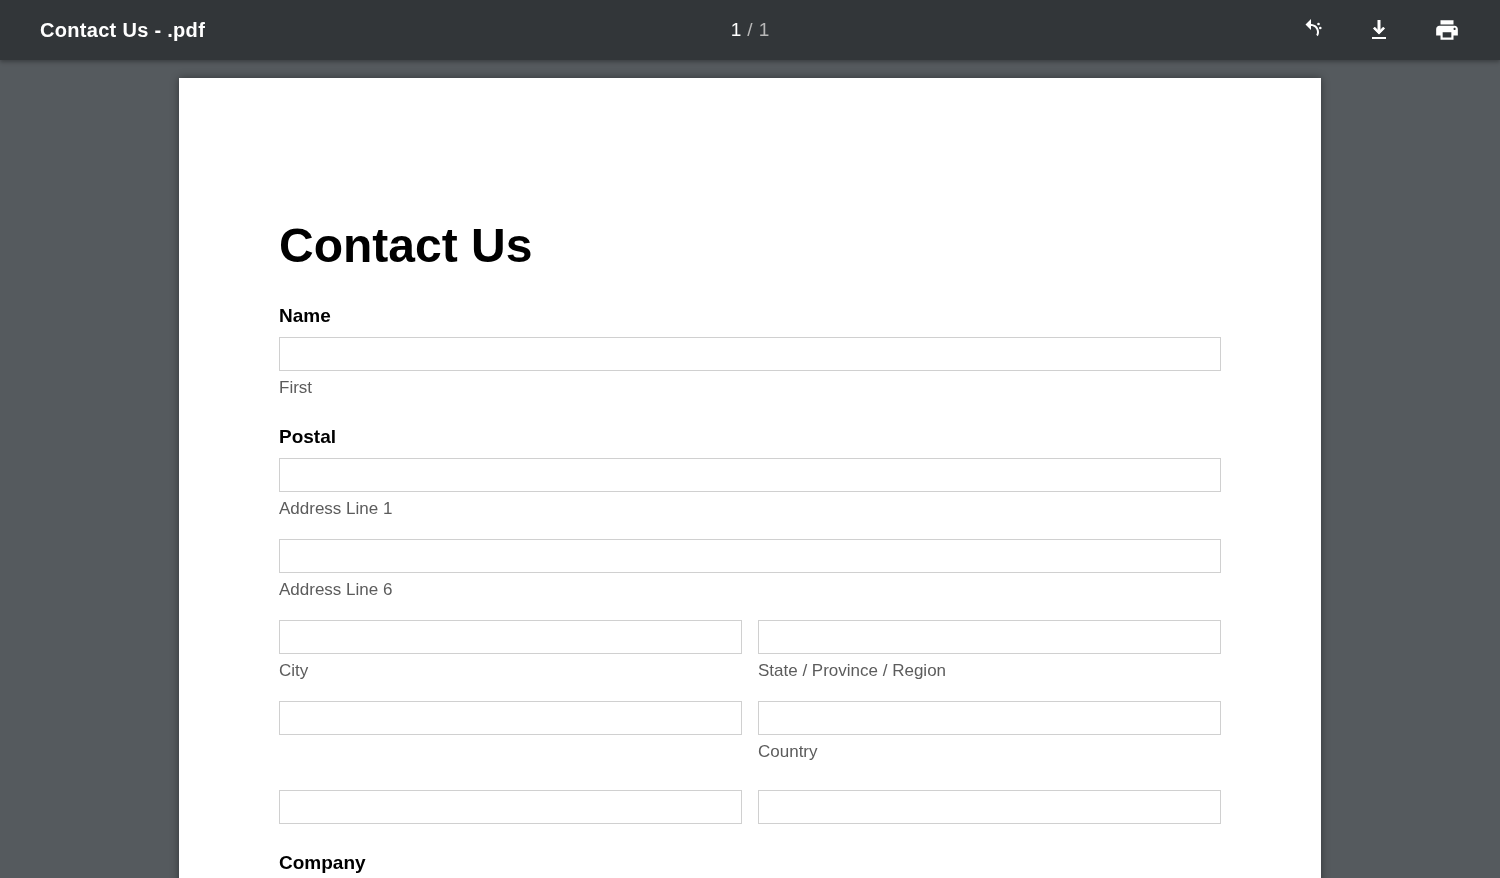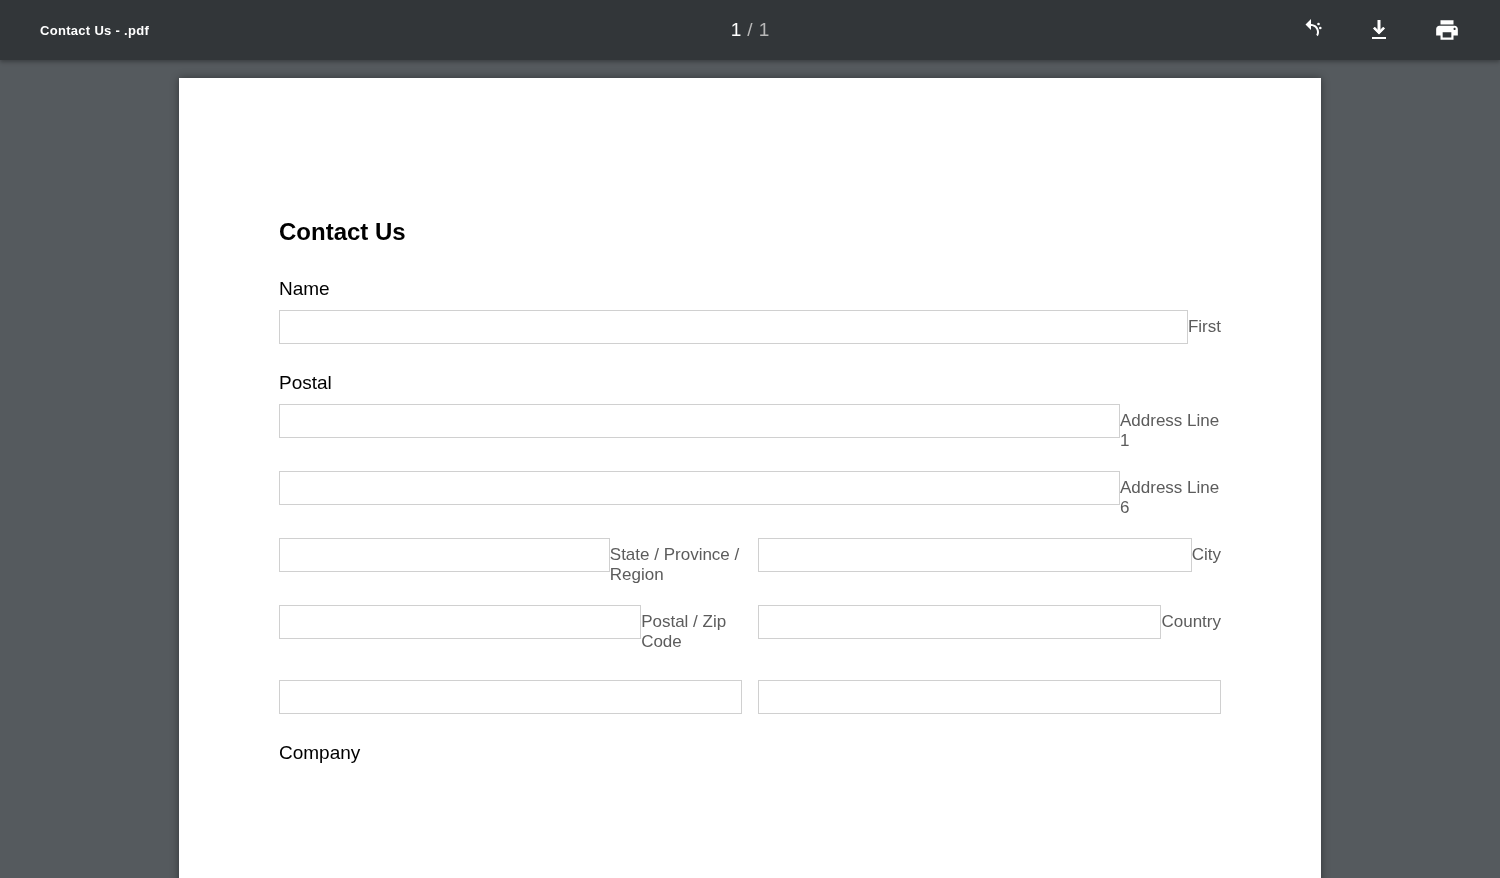--- a/index.html
+++ b/index.html
@@ -20,21 +20,21 @@
       display: flex;
       align-items: center;
       justify-content: space-between;
       padding: 0 40px 0 40px;
       box-shadow: 0 2px 4px rgba(0,0,0,0.3);
       position: relative;
       z-index: 10;
     }
     .toolbar-left {
       color: #ffffff;
-      font-size: 13px;
+      font-size: 20px;
       font-weight: 600;
       letter-spacing: 0.3px;
     }
     .toolbar-center {
       position: absolute;
       left: 50%;
       transform: translateX(-50%);
       color: #dcdcdc;
       font-size: 19px;
       display: flex;
@@ -73,40 +73,40 @@
       overflow: hidden;
     }
     .page {
       background-color: #ffffff;
       width: 1142px;
       height: 1400px;
       box-shadow: 0 0 8px rgba(0,0,0,0.4);
       padding: 140px 100px 40px 100px;
     }
     .doc-title {
-      font-size: 24px;
+      font-size: 48px;
       font-weight: 700;
       color: #000000;
       margin-bottom: 32px;
     }
     .section-label {
       font-size: 19px;
-      font-weight: 400;
+      font-weight: 700;
       color: #000000;
       margin-bottom: 10px;
     }
     .form-row {
       display: flex;
       gap: 16px;
       margin-bottom: 20px;
     }
     .form-col {
       flex: 1;
       display: flex;
-      flex-direction: row;
+      flex-direction: column;
     }
     .form-input {
       border: 1px solid #d0d0d0;
       height: 34px;
       width: 100%;
       background: #ffffff;
       padding: 4px 8px;
       font-size: 15px;
     }
     .sub-label {
@@ -174,31 +174,30 @@
     </div>
     <div class="form-row">
       <div class="form-col">
         <input class="form-input" type="text" style="">
         <div class="sub-label">Address Line 6</div>
       </div>
     </div>
     <div class="form-row">
       <div class="form-col">
         <input class="form-input" type="text" style="">
+        <div class="sub-label">City</div>
+      </div>
+      <div class="form-col">
+        <input class="form-input" type="text" style="">
         <div class="sub-label">State / Province / Region</div>
       </div>
-      <div class="form-col">
-        <input class="form-input" type="text" style="">
-        <div class="sub-label">City</div>
-      </div>
-    </div>
-    <div class="form-row">
-      <div class="form-col">
-        <input class="form-input" type="text" style="">
-        <div class="sub-label">Postal / Zip Code</div>
+    </div>
+    <div class="form-row">
+      <div class="form-col">
+        <input class="form-input" type="text" style="">
       </div>
       <div class="form-col">
         <input class="form-input" type="text" style="">
         <div class="sub-label">Country</div>
       </div>
     </div>
 
     <div class="section-spacer"></div>
 
     <div class="form-row">

